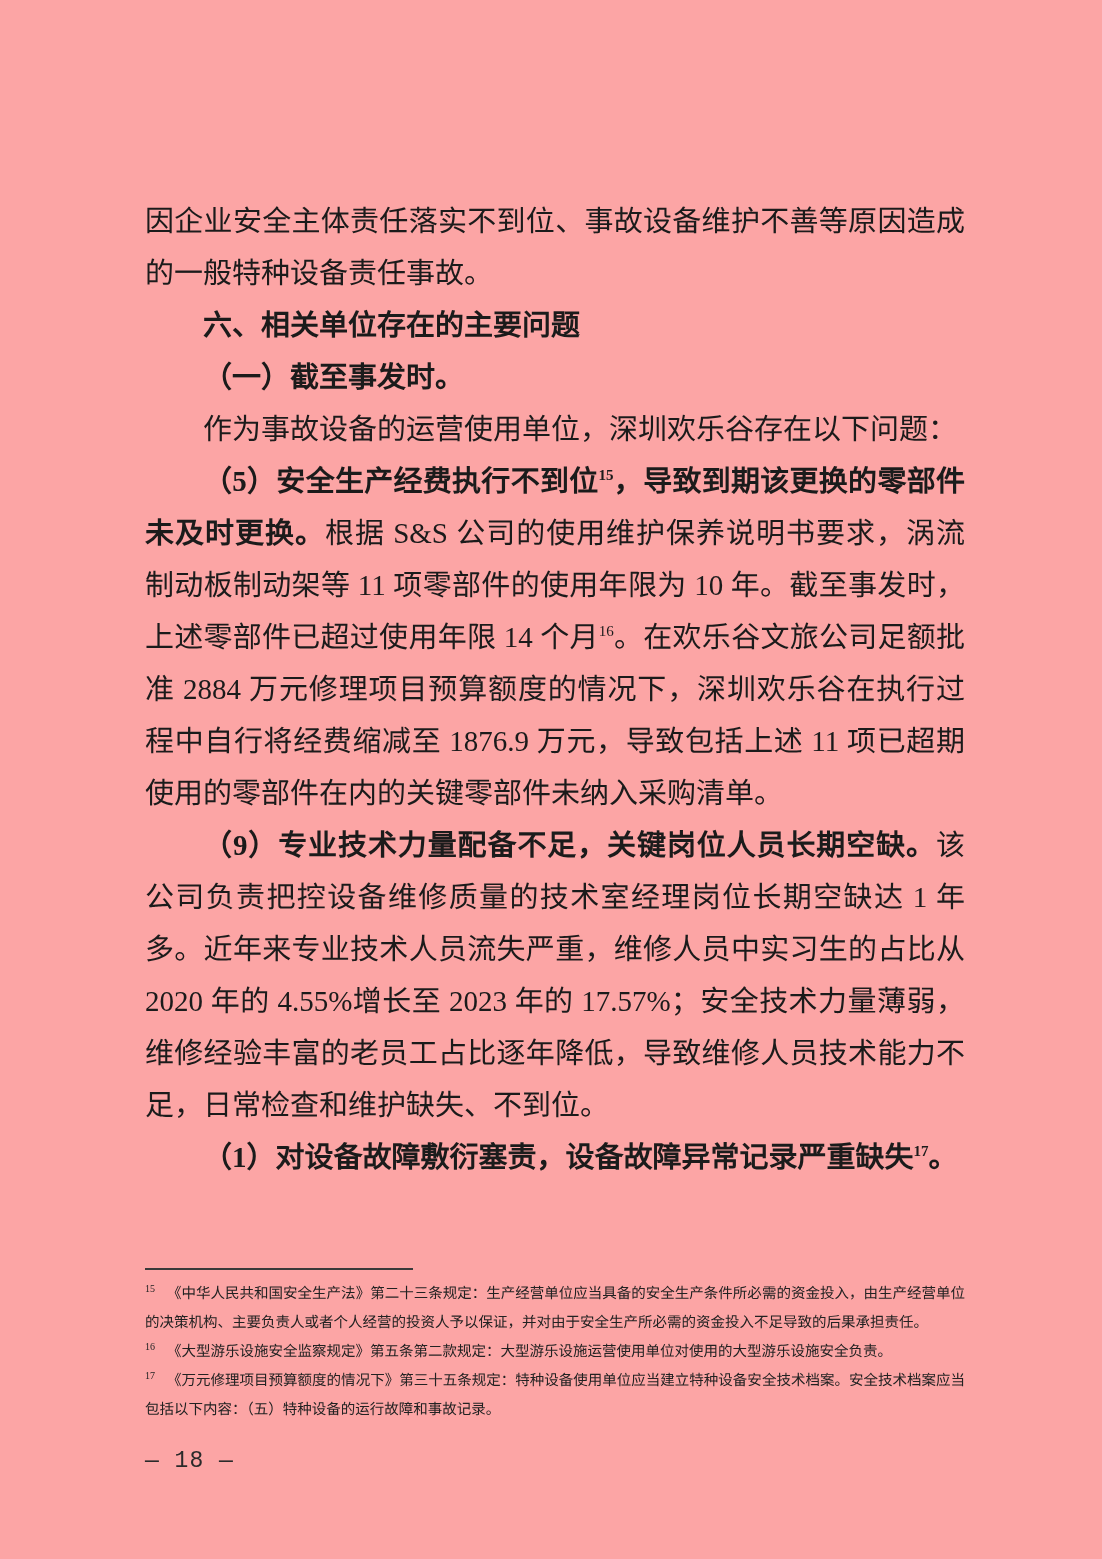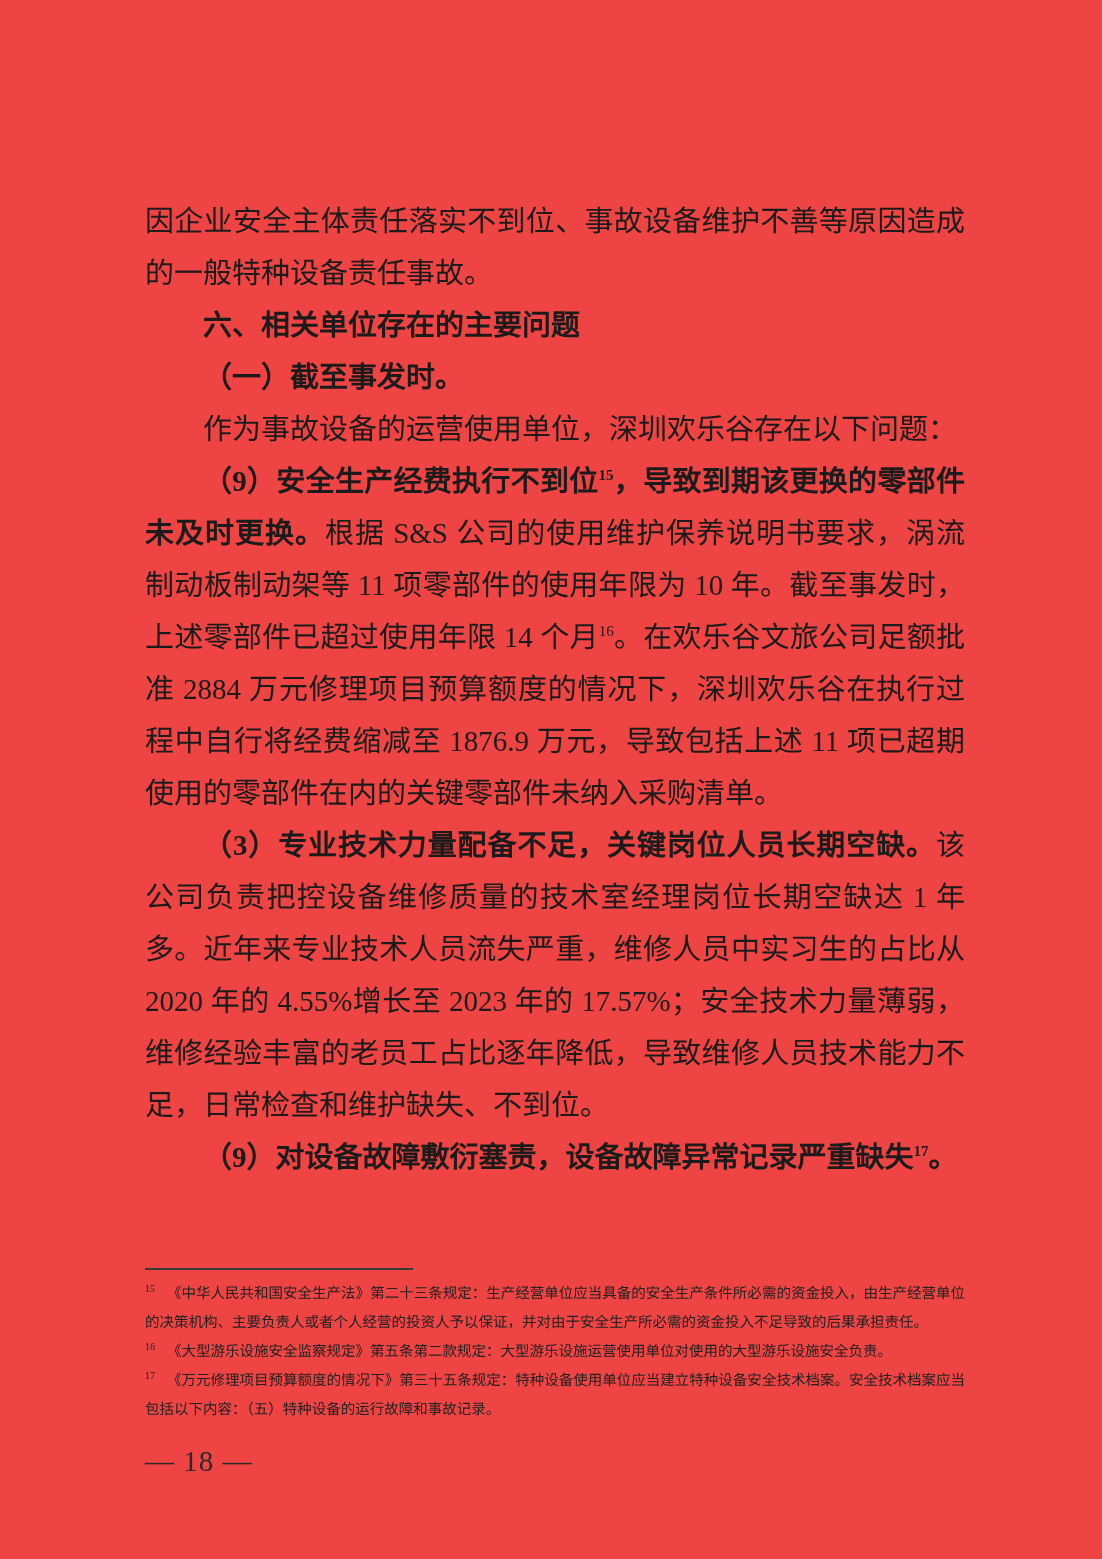--- a/index.html
+++ b/index.html
@@ -62,39 +62,39 @@
   .footnote sup.fn-num {
     font-size: 10px;
     line-height: 0;
     vertical-align: super;
     padding-right: 12px;
   }
   .page-number {
     position: absolute;
     left: 145px;
     top: 1447px;
-    font-size: 29px;
+    font-size: 23px;
     line-height: 28px;
     letter-spacing: 1px;
     color: #2a2a2a;
-    font-family: Liberation Serif, serif;
+    font-family: Liberation Mono, monospace;
   }
 </style>
 </head>
 <body>
 
-<div class="page" style="background: #ef4444; color: rgb(27, 27, 27);">
+<div class="page" style="background: #fca5a5; color: rgb(27, 27, 27);">
   <div class="doc-body" id="paragraphs">
       <p class="para body"><span>因企业安全主体责任落实不到位、事故设备维护不善等原因造成的一般特种设备责任事故。</span></p>
       <p class="para heading-section indent"><span class="bold">六、相关单位存在的主要问题</span></p>
       <p class="para heading-sub indent"><span class="bold">（一）截至事发时。</span></p>
       <p class="para body indent"><span>作为事故设备的运营使用单位，深圳欢乐谷存在以下问题：</span></p>
-      <p class="para body indent"><span class="bold">（9）安全生产经费执行不到位</span><sup class="fn-ref bold">15</sup><span class="bold">，导致到期该更换的零部件未及时更换。</span><span>根据 S&amp;S 公司的使用维护保养说明书要求，涡流制动板制动架等 11 项零部件的使用年限为 10 年。截至事发时，上述零部件已超过使用年限 14 个月</span><sup class="fn-ref">16</sup><span>。在欢乐谷文旅公司足额批准 2884 万元修理项目预算额度的情况下，深圳欢乐谷在执行过程中自行将经费缩减至 1876.9 万元，导致包括上述 11 项已超期使用的零部件在内的关键零部件未纳入采购清单。</span></p>
-      <p class="para body indent"><span class="bold">（3）专业技术力量配备不足，关键岗位人员长期空缺。</span><span>该公司负责把控设备维修质量的技术室经理岗位长期空缺达 1 年多。近年来专业技术人员流失严重，维修人员中实习生的占比从 2020 年的 4.55%增长至 2023 年的 17.57%；安全技术力量薄弱，维修经验丰富的老员工占比逐年降低，导致维修人员技术能力不足，日常检查和维护缺失、不到位。</span></p>
-      <p class="para body indent"><span class="bold">（9）对设备故障敷衍塞责，设备故障异常记录严重缺失</span><sup class="fn-ref bold">17</sup><span class="bold">。</span></p>
+      <p class="para body indent"><span class="bold">（5）安全生产经费执行不到位</span><sup class="fn-ref bold">15</sup><span class="bold">，导致到期该更换的零部件未及时更换。</span><span>根据 S&amp;S 公司的使用维护保养说明书要求，涡流制动板制动架等 11 项零部件的使用年限为 10 年。截至事发时，上述零部件已超过使用年限 14 个月</span><sup class="fn-ref">16</sup><span>。在欢乐谷文旅公司足额批准 2884 万元修理项目预算额度的情况下，深圳欢乐谷在执行过程中自行将经费缩减至 1876.9 万元，导致包括上述 11 项已超期使用的零部件在内的关键零部件未纳入采购清单。</span></p>
+      <p class="para body indent"><span class="bold">（9）专业技术力量配备不足，关键岗位人员长期空缺。</span><span>该公司负责把控设备维修质量的技术室经理岗位长期空缺达 1 年多。近年来专业技术人员流失严重，维修人员中实习生的占比从 2020 年的 4.55%增长至 2023 年的 17.57%；安全技术力量薄弱，维修经验丰富的老员工占比逐年降低，导致维修人员技术能力不足，日常检查和维护缺失、不到位。</span></p>
+      <p class="para body indent"><span class="bold">（1）对设备故障敷衍塞责，设备故障异常记录严重缺失</span><sup class="fn-ref bold">17</sup><span class="bold">。</span></p>
     </div>
 
   <div class="footnote-area">
     <div class="fn-divider"></div>
     <div id="footnotes">
         <p class="footnote"><sup class="fn-num">15</sup><span>《中华人民共和国安全生产法》第二十三条规定：生产经营单位应当具备的安全生产条件所必需的资金投入，由生产经营单位的决策机构、主要负责人或者个人经营的投资人予以保证，并对由于安全生产所必需的资金投入不足导致的后果承担责任。</span></p>
         <p class="footnote"><sup class="fn-num">16</sup><span>《大型游乐设施安全监察规定》第五条第二款规定：大型游乐设施运营使用单位对使用的大型游乐设施安全负责。</span></p>
         <p class="footnote"><sup class="fn-num">17</sup><span>《万元修理项目预算额度的情况下》第三十五条规定：特种设备使用单位应当建立特种设备安全技术档案。安全技术档案应当包括以下内容：（五）特种设备的运行故障和事故记录。</span></p>
       </div>
   </div>

